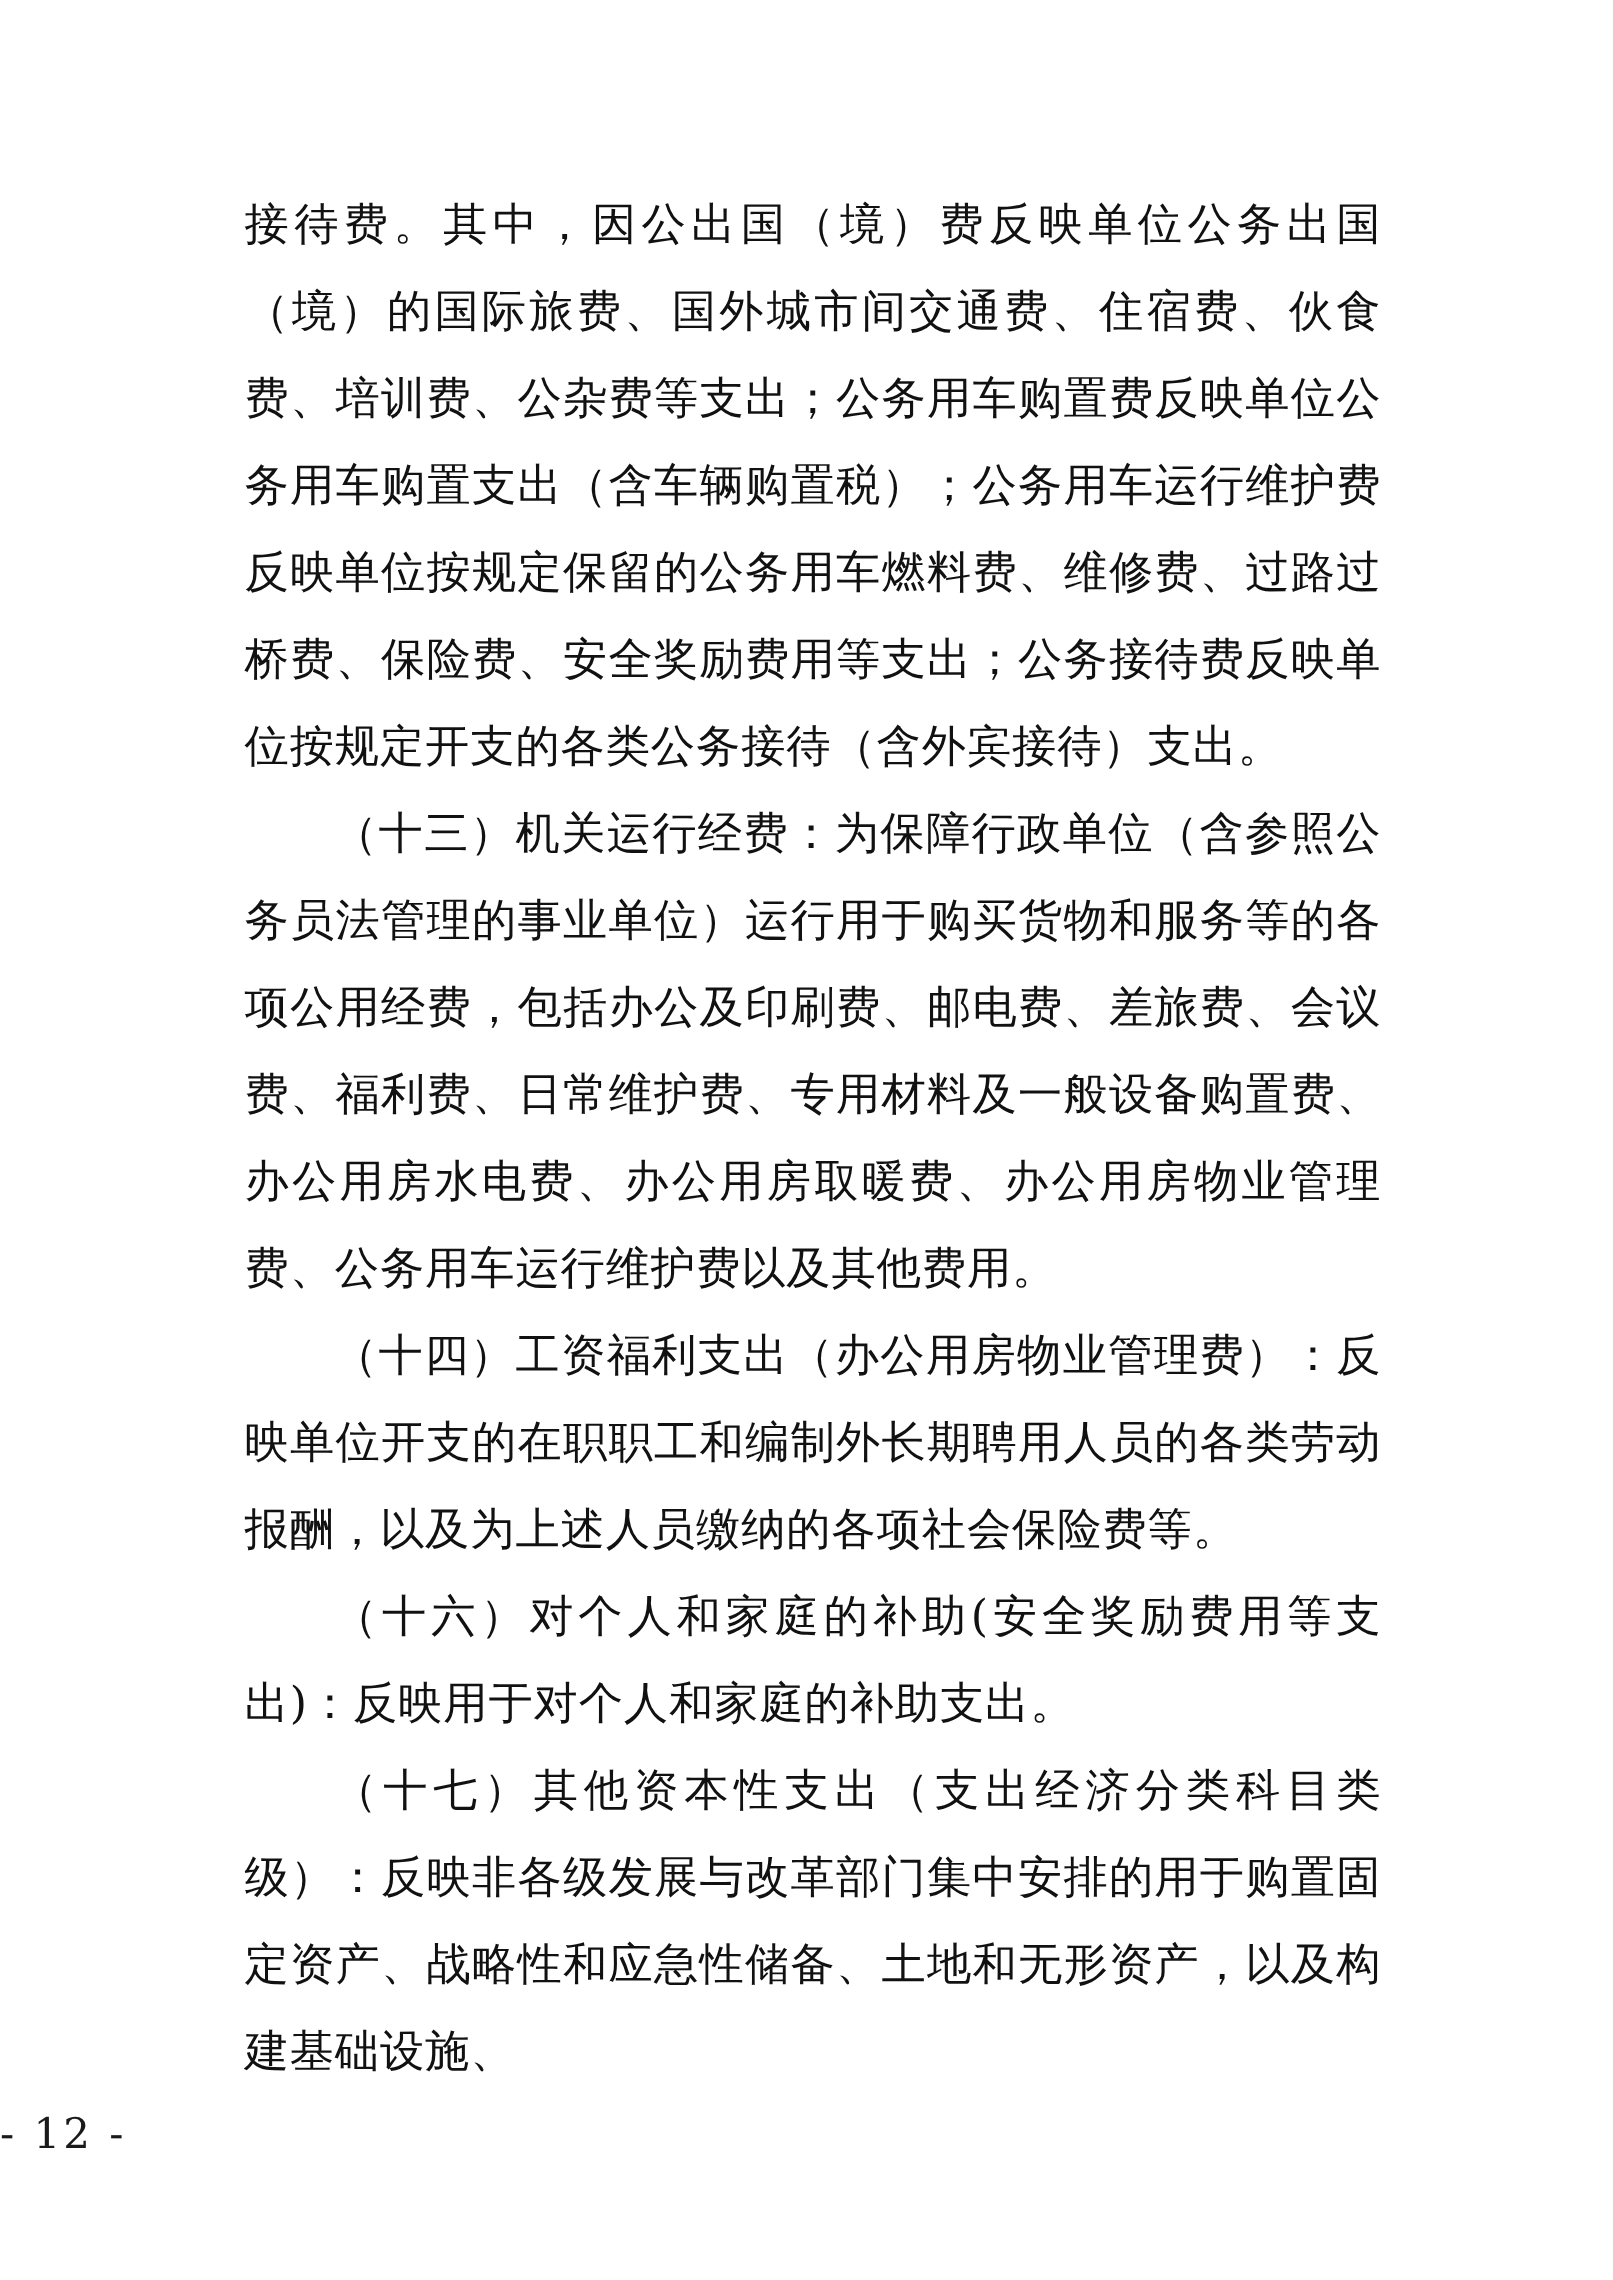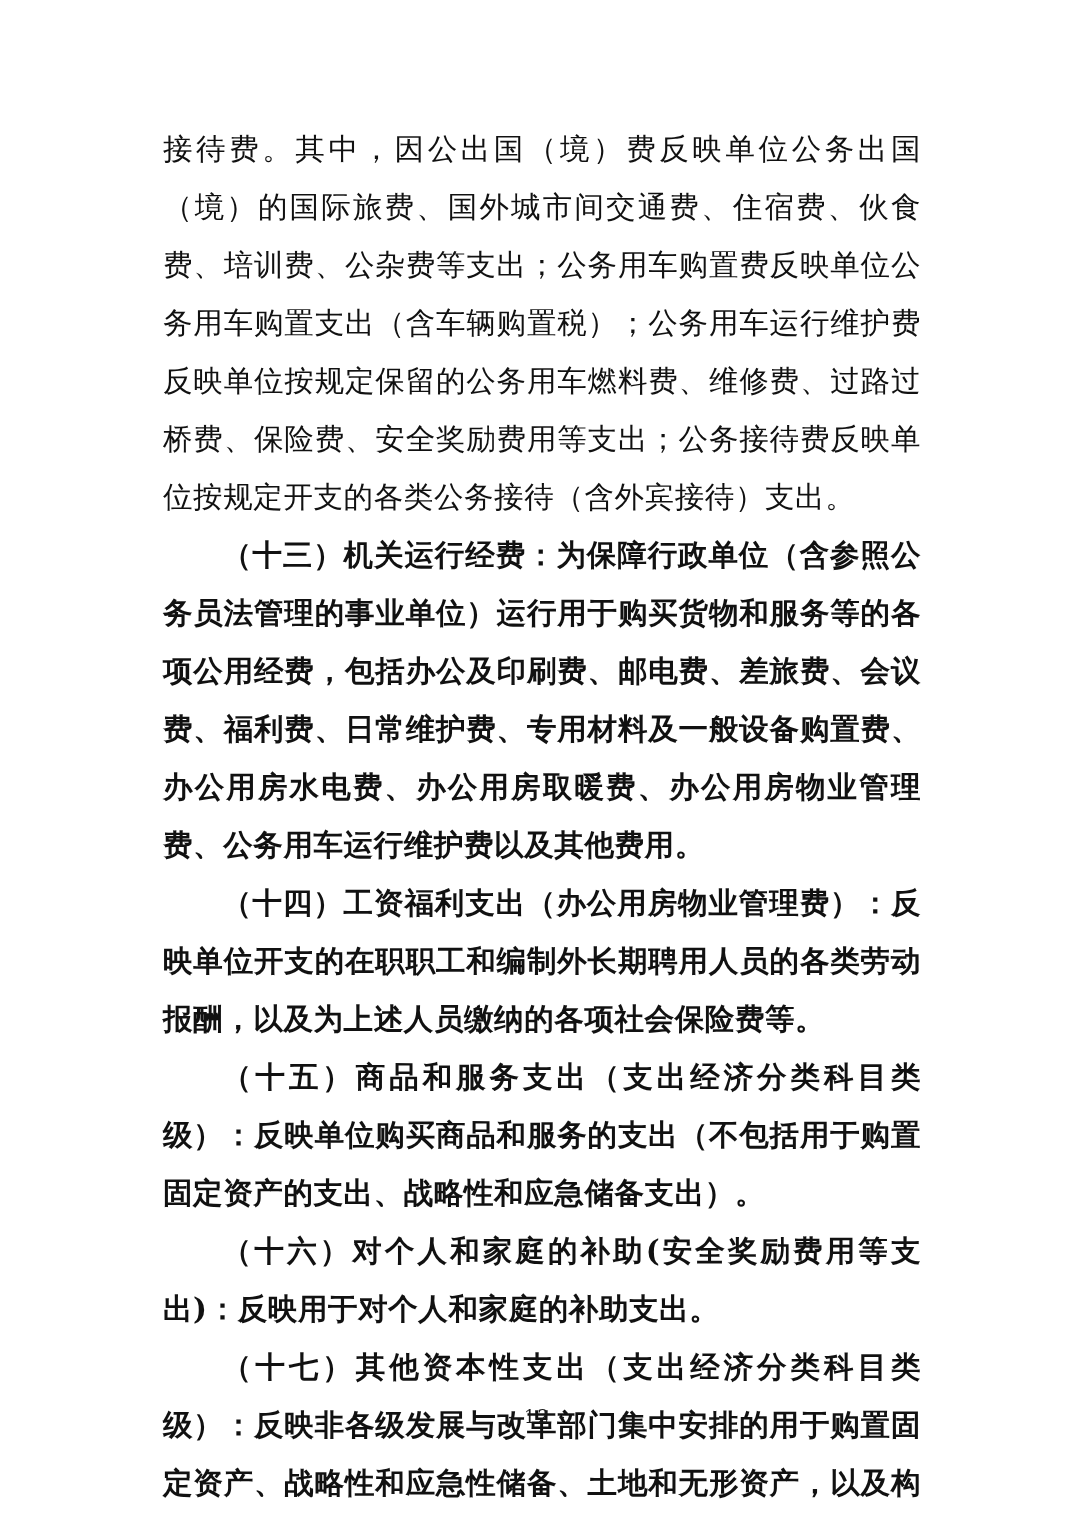--- a/index.html
+++ b/index.html
@@ -29,40 +29,37 @@
     font-size: 29.5px;
     line-height: 58px;
     text-align: justify;
     text-justify: inter-ideograph;
     letter-spacing: 0.6px;
     color: #111111;
     font-family: "DejaVu Serif", "Liberation Serif", serif;
   }
   p.indent {
     text-indent: 59px;
-    font-weight: bold;
   }
   .footer {
     position: absolute;
     left: 0;
     top: 1406px;
     width: 1075px;
-    text-align: center;
-    font-size: 18px;
+    font-size: 28px;
     letter-spacing: 2px;
     color: #1a1a1a;
     font-family: "DejaVu Serif", "Liberation Serif", serif;
   }
 </style>
 </head>
 <body>
 
 <div class="page">
   <div class="content">
     <p class="para">接待费。其中，因公出国（境）费反映单位公务出国（境）的国际旅费、国外城市间交通费、住宿费、伙食费、培训费、公杂费等支出；公务用车购置费反映单位公务用车购置支出（含车辆购置税）；公务用车运行维护费反映单位按规定保留的公务用车燃料费、维修费、过路过桥费、保险费、安全奖励费用等支出；公务接待费反映单位按规定开支的各类公务接待（含外宾接待）支出。</p>
     <p class="para indent">（十三）机关运行经费：为保障行政单位（含参照公务员法管理的事业单位）运行用于购买货物和服务等的各项公用经费，包括办公及印刷费、邮电费、差旅费、会议费、福利费、日常维护费、专用材料及一般设备购置费、办公用房水电费、办公用房取暖费、办公用房物业管理费、公务用车运行维护费以及其他费用。</p>
     <p class="para indent">（十四）工资福利支出（办公用房物业管理费）：反映单位开支的在职职工和编制外长期聘用人员的各类劳动报酬，以及为上述人员缴纳的各项社会保险费等。</p>
-    <p class="para indent">（十五）商品和服务支出（支出经济分类科目类级）：反映单位购买商品和服务的支出（不包括用于购置固定资产的支出、战略性和应急储备支出）。</p>
     <p class="para indent">（十六）对个人和家庭的补助(安全奖励费用等支出)：反映用于对个人和家庭的补助支出。</p>
     <p class="para indent">（十七）其他资本性支出（支出经济分类科目类级）：反映非各级发展与改革部门集中安排的用于购置固定资产、战略性和应急性储备、土地和无形资产，以及构建基础设施、</p>
   </div>
   <div class="footer">- 12 -</div>
 </div>
 
 </body></html>

